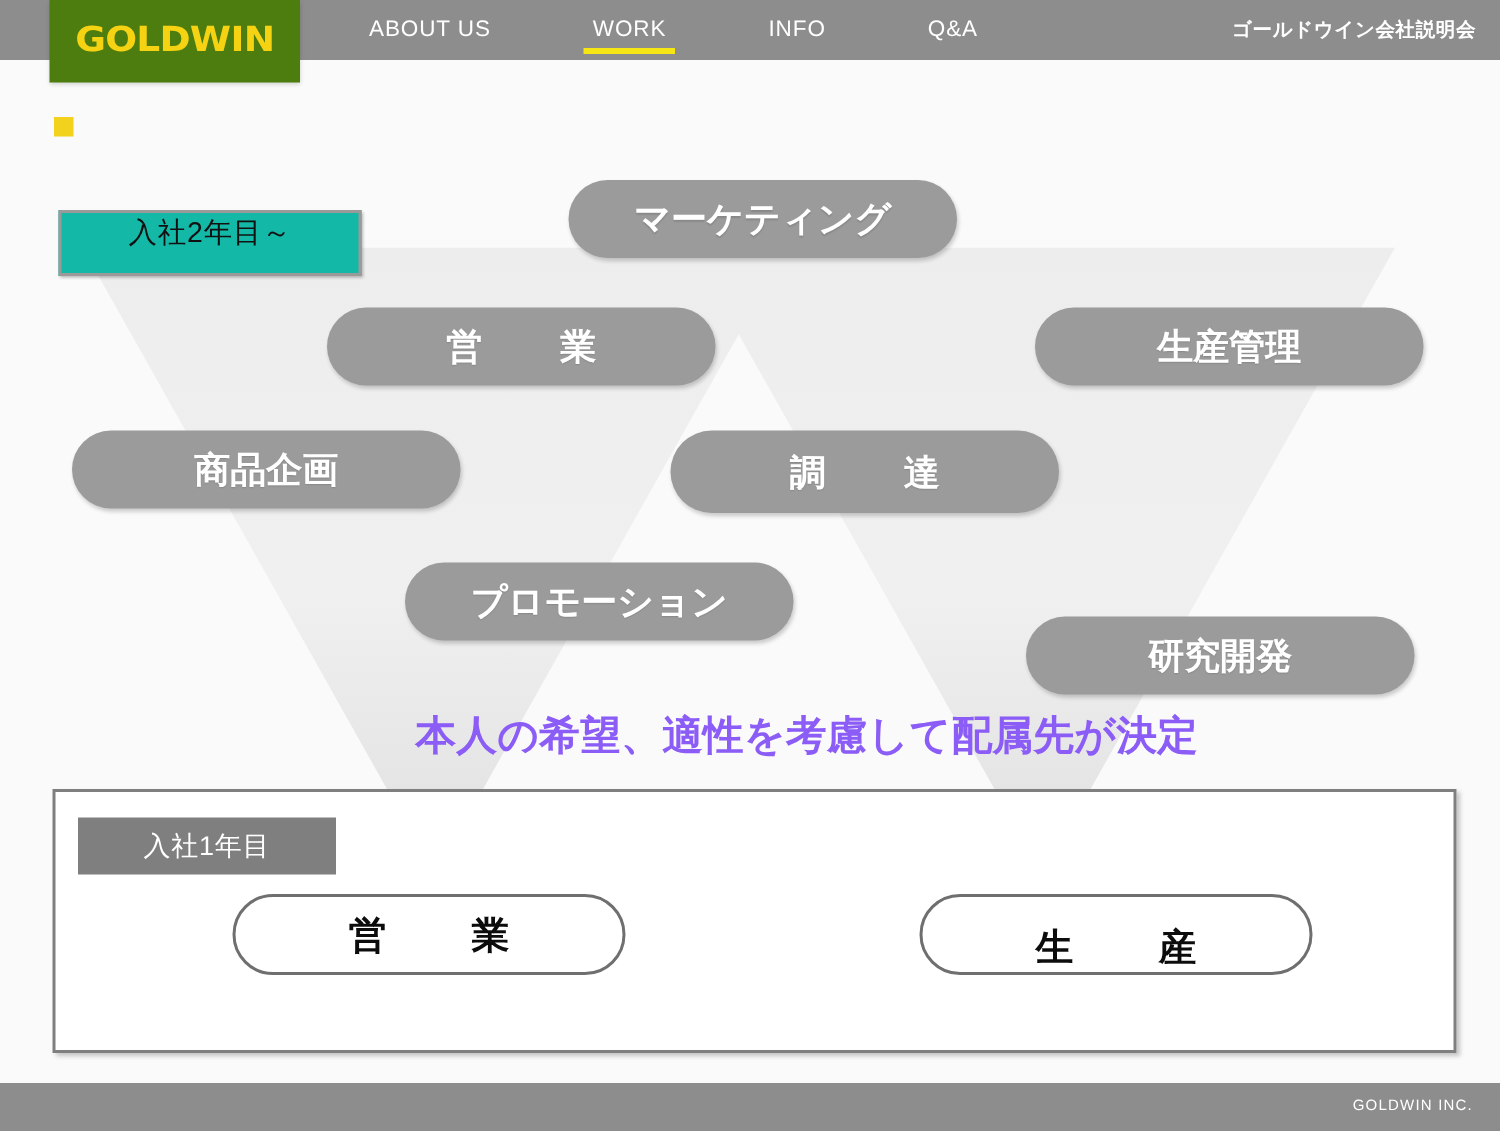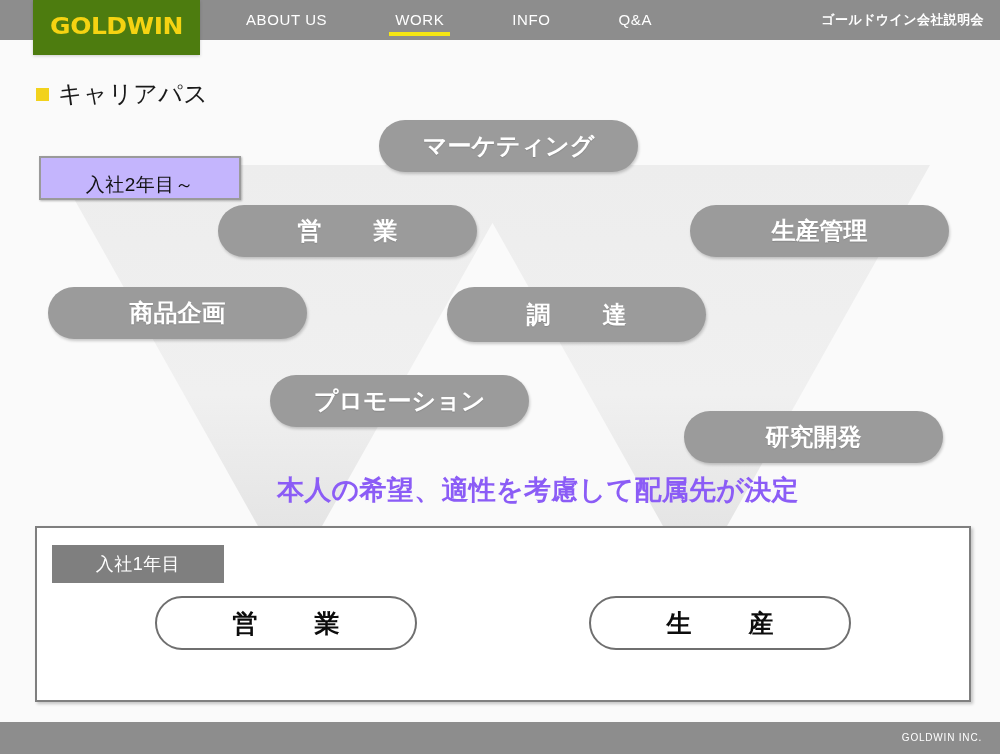--- a/index.html
+++ b/index.html
@@ -138,28 +138,28 @@
   .heading-text {
     font-size: 24px;
     color: #1a1a1a;
     letter-spacing: 0.5px;
   }
 
   
   .year2-box {
     position: absolute;
     left: 39px;
-    top: 116px;
+    top: 100px;
     width: 198px;
     height: 40px;
-    background: #c4b5fd;
+    background: #14b8a6;
     border: 2px solid #9a9a9a;
     box-shadow: 1px 1px 2px rgba(0,0,0,0.28);
     display: flex;
-    align-items: flex-end;
+    align-items: flex-start;
     justify-content: center;
     z-index: 20;
   }
   .year2-text {
     font-size: 19px;
     color: #111111;
     letter-spacing: 0.5px;
   }
 
   
@@ -283,21 +283,20 @@
         <stop offset="0%" stop-color="#ededed"></stop>
         <stop offset="55%" stop-color="#f0f0f0"></stop>
         <stop offset="100%" stop-color="#e0e0e0"></stop>
       </linearGradient>
     </defs>
     <polygon points="0,0 470,0 235,418" fill="url(#gradRight)"></polygon>
   </svg>
 
   <div class="heading">
     <span class="heading-bullet"></span>
-    <span class="heading-text">キャリアパス</span>
   </div>
 
   <div class="year2-box">
     <span class="year2-text">入社2年目～</span>
   </div>
 
   <div class="pill" style="left:379px; top:80px; width:259px; height:52px;">
     <span>マーケティング</span>
   </div>
 
@@ -327,21 +326,21 @@
 
   <div class="decision-note">本人の希望、適性を考慮して配属先が決定</div>
 
   <div class="year1-box">
     <div class="year1-label">
       <span>入社1年目</span>
     </div>
     <div class="outline-pill" style="left:118px; width:258px;">
       <span>営　業</span>
     </div>
-    <div class="outline-pill" style="left:552px; width:258px;">
+    <div class="outline-pill" style="left:576px; width:258px;align-items:flex-end;">
       <span>生　産</span>
     </div>
   </div>
 
 </div>
 
 <div class="footer-bar">
   <div class="footer-text">GOLDWIN INC.</div>
 </div>
 

